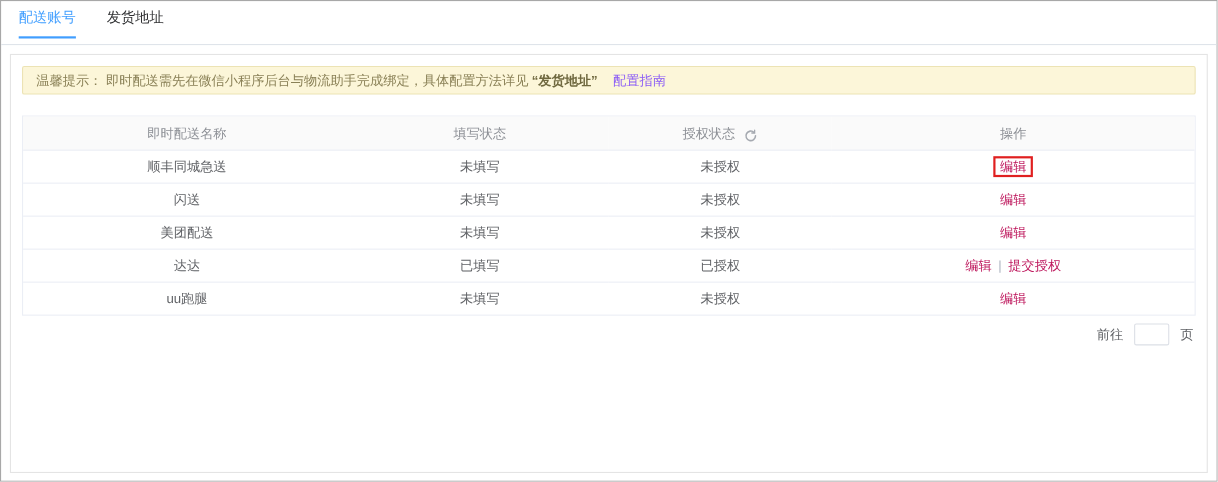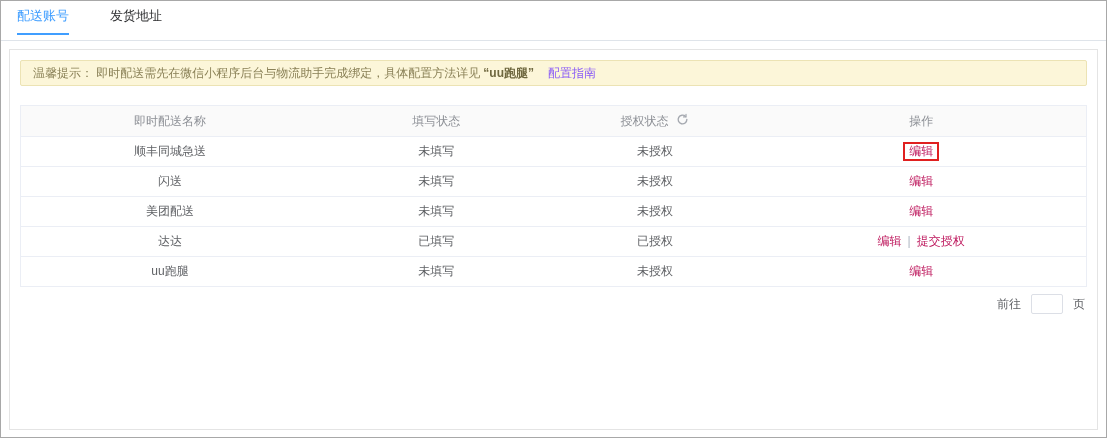--- a/index.html
+++ b/index.html
@@ -4,21 +4,21 @@
 <style>
   html,body{margin:0;padding:0;background:#fff;}
   .frame{
     box-sizing:border-box;width:1107px;height:438px;
     border:1px solid #a8a8a8;background:#fff;position:relative;
     font-family:"Liberation Sans","DejaVu Sans",sans-serif;
     font-size:12px;color:#606266;overflow:hidden;
   }
   
   .tabbar{
-    height:40px;padding-left:16px;display:flex;align-items:flex-start;gap:41px;
+    height:40px;padding-left:16px;display:flex;align-items:flex-start;gap:28px;
     border-bottom:1px solid #dfe4ea;box-sizing:border-box;
   }
   .tab{
     position:relative;height:34px;line-height:30px;font-size:13px;color:#303133;cursor:pointer;
   }
   .tab.active{color:#409eff;}
   .tab.active::after{
     content:"";position:absolute;left:0;right:0;bottom:0;height:2px;background:#409eff;
   }
   
@@ -39,21 +39,21 @@
   .table-wrap{margin:19px 10px 0;border:1px solid #ebeef5;}
   table{width:100%;border-collapse:collapse;table-layout:fixed;font-size:12px;}
   th{
     background:#fafafa;height:28px;font-weight:normal;color:#8d9096;
     text-align:center;
   }
   td{
     height:27px;text-align:center;color:#606266;border-top:1px solid #ebeef5;
   }
   .col1{width:28%;}.col2{width:22%;}.col3{width:19%;}.col4{width:31%;text-align:center;}
-  .auth-header{display:inline-flex;align-items:flex-start;gap:8px;}
+  .auth-header{display:inline-flex;align-items:flex-end;gap:8px;}
   .refresh-icon{display:inline-block;width:13px;height:13px;cursor:pointer;}
   a.action{color:#be185d;text-decoration:none;cursor:pointer;}
   .sep{color:#aeb6c2;margin:0 6px;}
   .hl-box{
     display:inline-block;border:2px solid #e02020;padding:0 4px;line-height:15px;
   }
   
   .pager{
     margin:7px 12px 0;text-align:right;font-size:12px;color:#606266;
     display:flex;justify-content:flex-end;align-items:center;gap:10px;
@@ -71,21 +71,21 @@
   <div class="tabbar">
     <div class="tab active">配送账号</div>
     <div class="tab">发货地址</div>
   </div>
 
   <div class="panel">
 
     <div class="banner">
       <span>温馨提示：</span>&nbsp;
       <span>即时配送需先在微信小程序后台与物流助手完成绑定，具体配置方法详见</span>
-      <span class="quoted">“uu跑腿”</span>
+      <span class="quoted">“发货地址”</span>
       <a class="banner-link">配置指南</a>
     </div>
 
     <div class="table-wrap">
       <table>
         <thead>
           <tr>
             <th class="col1">即时配送名称</th>
             <th class="col2">填写状态</th>
             <th class="col3">

